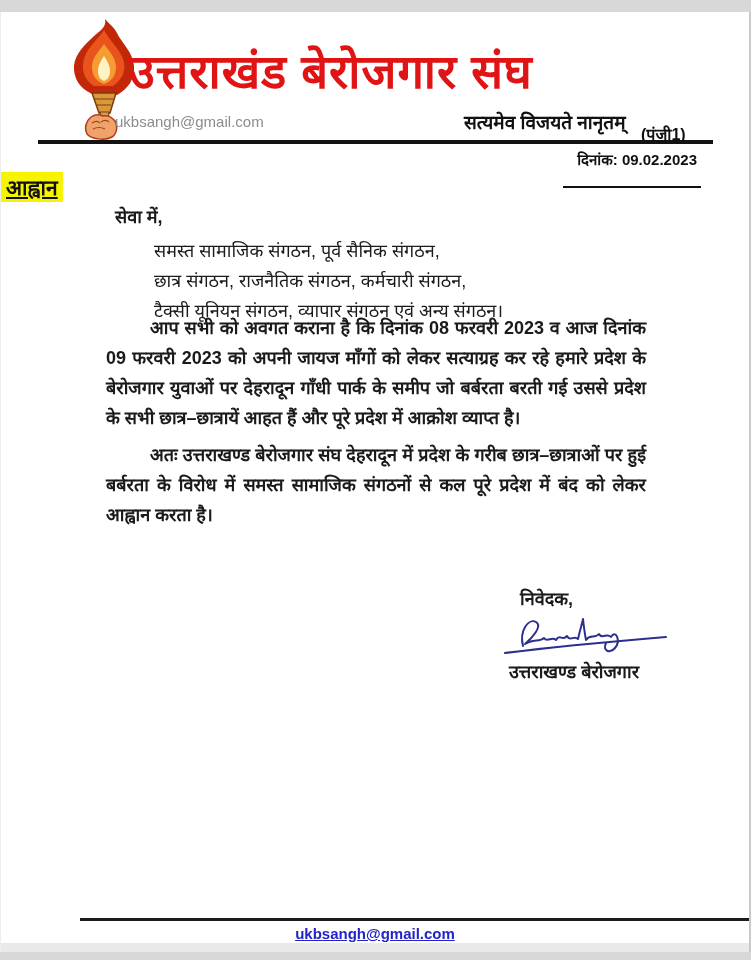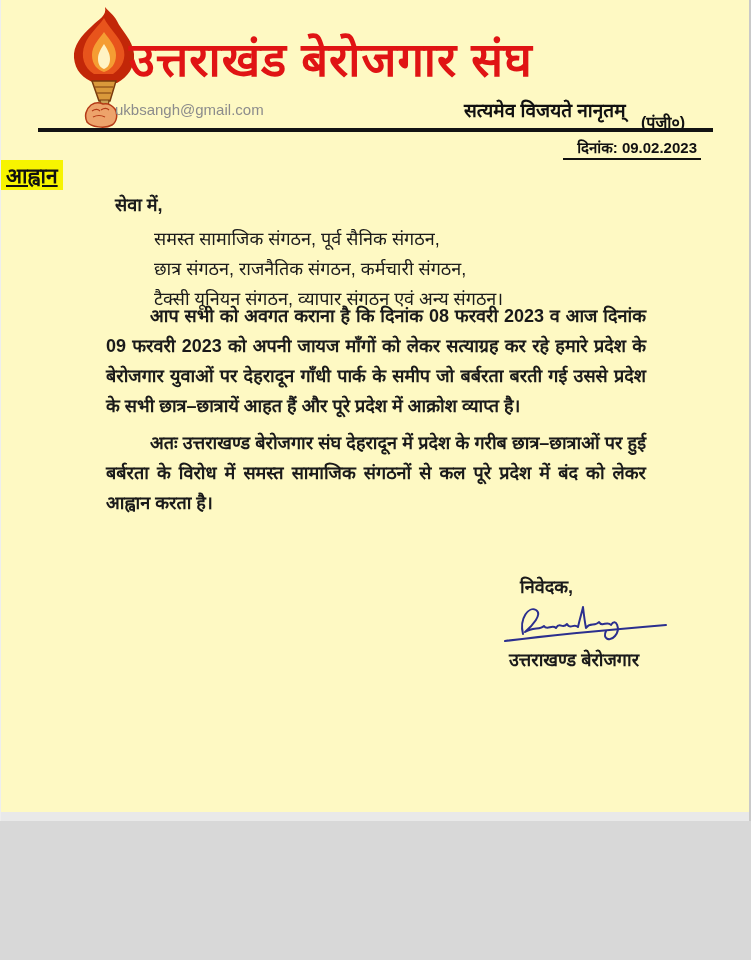--- a/index.html
+++ b/index.html
@@ -1,39 +1,39 @@
 <!DOCTYPE html>
 <html><head>
 <meta charset="utf-8">
 <style>
   * { margin:0; padding:0; box-sizing:border-box; }
   html,body { background:#d8d8d8; }
   body { font-family:"Liberation Sans","DejaVu Sans",sans-serif; }
   .page {
-    position:relative; width:751px; height:821px; margin:0 auto;
-    background:#fef9c3; overflow:hidden;
+    position:relative; width:751px; height:940px; margin:12px auto;
+    background:#ffffff; overflow:hidden;
     border-right:2px solid #c9c9c9; border-left:1px solid #eeeeee;
   }
   .bottom-strip { position:absolute; left:0; bottom:0; width:100%; height:9px; background:#e9e9e9; }
 
   
   .logo { position:absolute; left:58px; top:6px; width:88px; height:122px; }
   .org-title {
     position:absolute; left:128px; top:26px; width:560px;
     font-size:47px; font-weight:bold; letter-spacing:1px;
     color:#e01414; white-space:nowrap;
   }
   .hdr-email { position:absolute; left:114px; top:101px; font-size:15px; color:#8c8c8c; }
   .motto { position:absolute; left:463px; top:97px; font-size:19px; font-weight:bold; color:#111; }
   .reg { position:absolute; left:640px; top:111px; font-size:16px; font-weight:bold; color:#111; }
   .top-rule { position:absolute; left:37px; top:128px; width:675px; height:4px; background:#131313; }
 
   .date-line {
     position:absolute; top:137px; right:48px; font-size:15px; font-weight:bold; color:#111;
-    border-bottom:2px solid #111; padding:0 4px 1px 14px;
+    border-bottom:2px solid #111; padding:0 4px 17px 14px;
   }
 
   .heading-wrap { position:absolute; top:160px; left:0; width:100%; text-align:left; }
   .heading {
     display:inline-block; font-size:21px; font-weight:bold; color:#111;
     background:#f7f400; padding:1px 5px; text-decoration:underline;
   }
 
   .salutation { position:absolute; left:114px; top:192px; font-size:18px; font-weight:600; color:#1a1a1a; }
   .recipients { position:absolute; left:153px; top:224px; font-size:18px; font-weight:400; color:#1a1a1a; line-height:30px; }
@@ -70,21 +70,21 @@
     <path fill="#d9993b" stroke="#7a3c0e" stroke-width="1.5" d="M33 75 L57 75 L51 95 L40 95 Z"></path>
     <path stroke="#7a3c0e" stroke-width="1" fill="none" d="M36 81 L54 81 M38 87 L52 87"></path>
     <path fill="#caa055" stroke="#7a3c0e" stroke-width="1.2" d="M41 94 L50 94 L48 112 L43 112 Z"></path>
     <path fill="#eda36b" stroke="#b43a16" stroke-width="1.5" d="M32 99 C27 103 25 110 28 116 C32 121 46 123 53 119 C58 116 59 108 56 103 C52 98 48 97 44 98 C40 96 35 97 32 99 Z"></path>
     <path stroke="#b43a16" stroke-width="1.2" fill="none" d="M33 105 C36 103 39 103 41 105 M42 104 C45 102 48 102 50 104 M34 111 C38 109 42 109 46 111"></path>
   </svg>
 
   <div class="org-title">उत्तराखंड बेरोजगार संघ</div>
   <div class="hdr-email">ukbsangh@gmail.com</div>
   <div class="motto">सत्यमेव विजयते नानृतम्</div>
-  <div class="reg">(पंजी०)</div>
+  <div class="reg">(पंजी1)</div>
   <div class="top-rule"></div>
 
   <div class="date-line">दिनांक: 09.02.2023</div>
 
   <div class="heading-wrap">
     <span class="heading">आह्वान</span>
   </div>
 
   <div class="salutation">सेवा में,</div>
 

